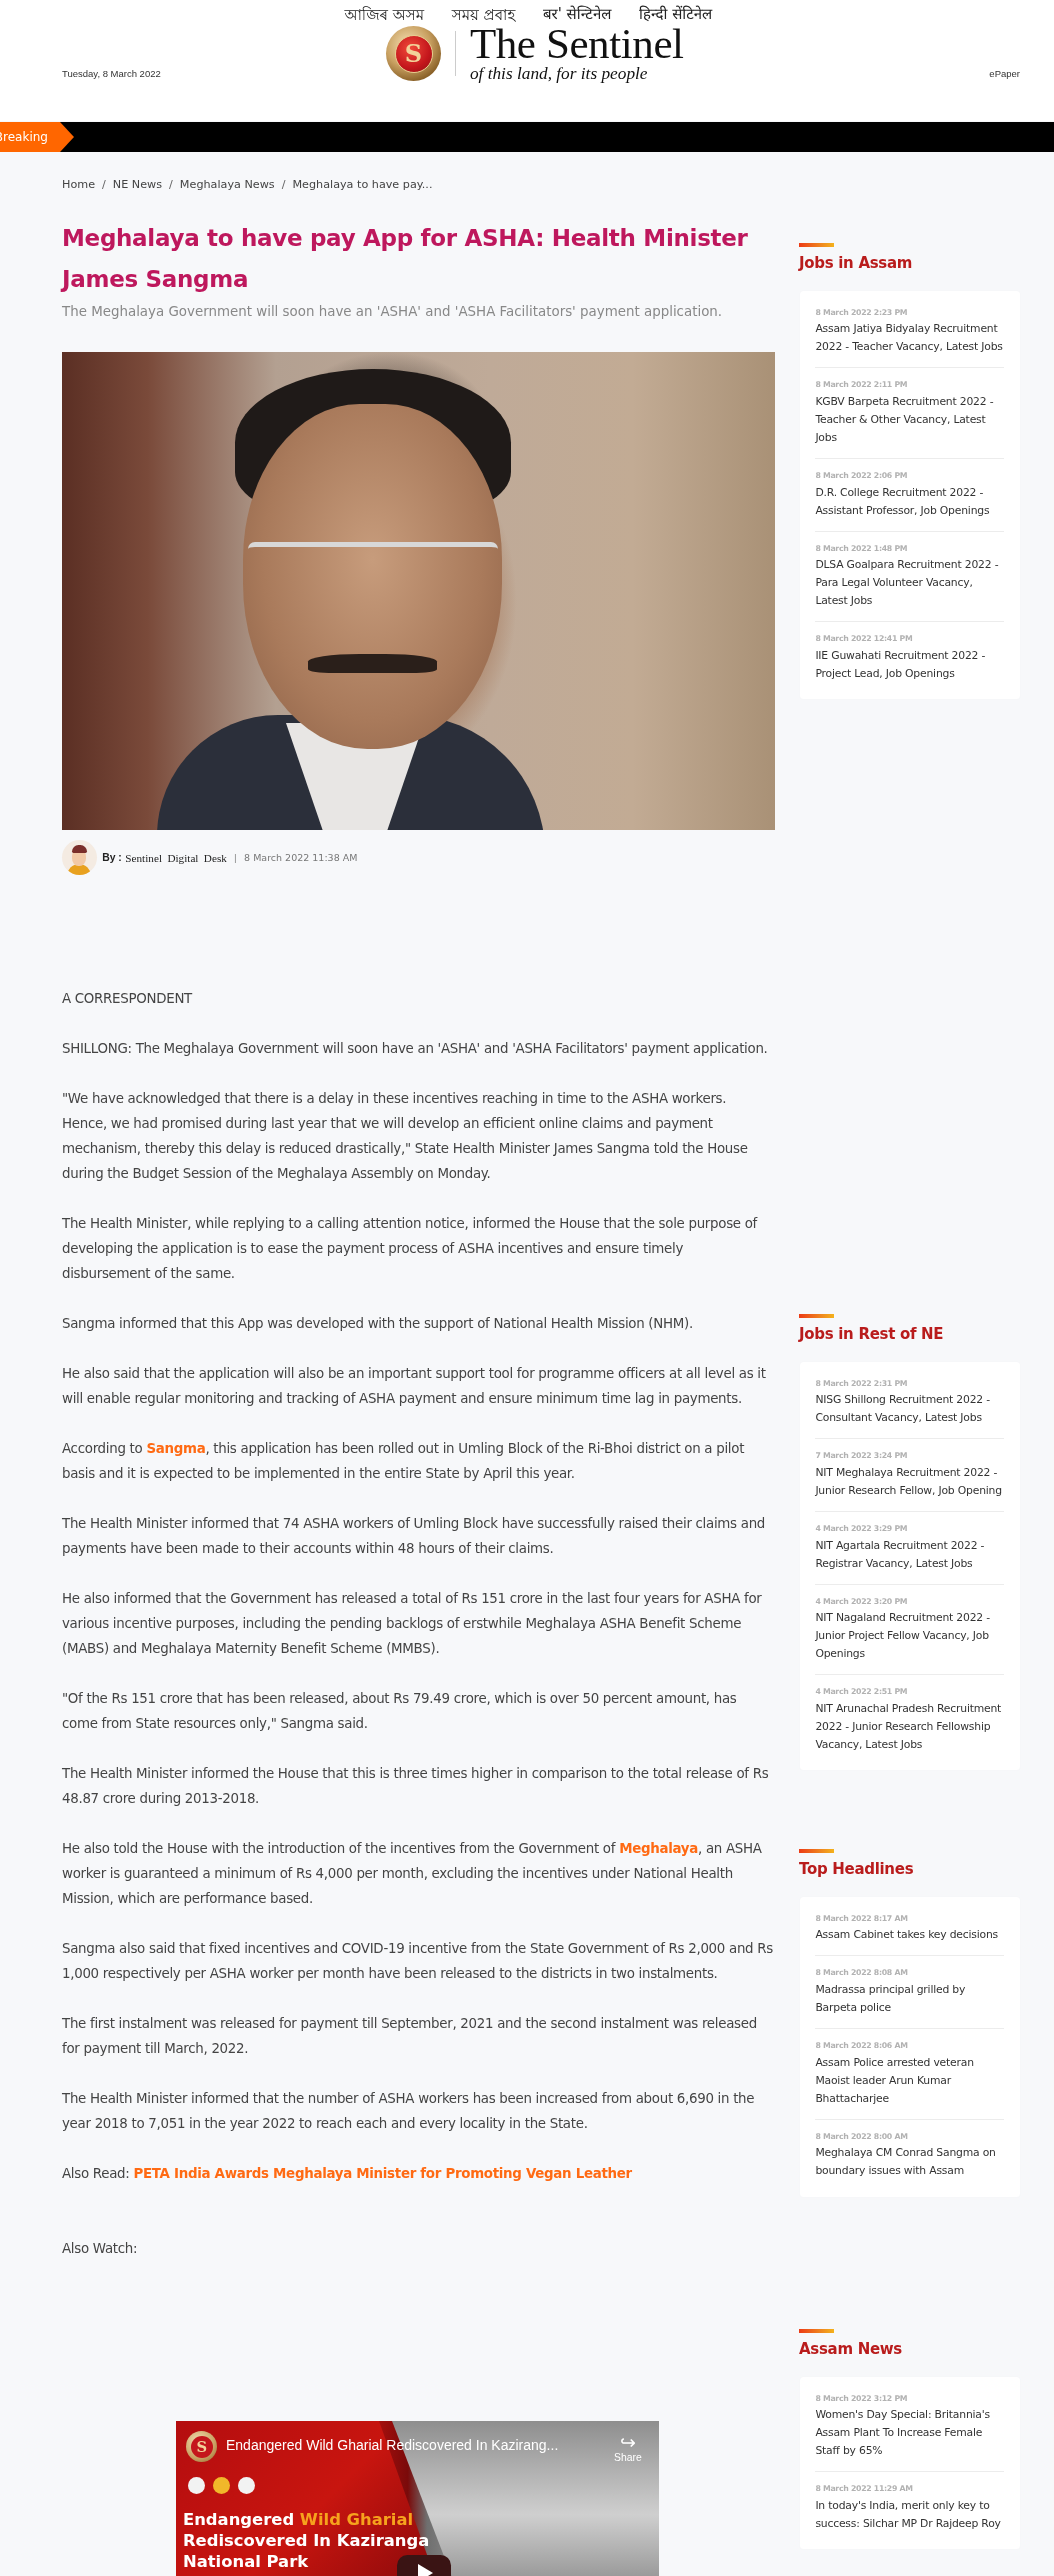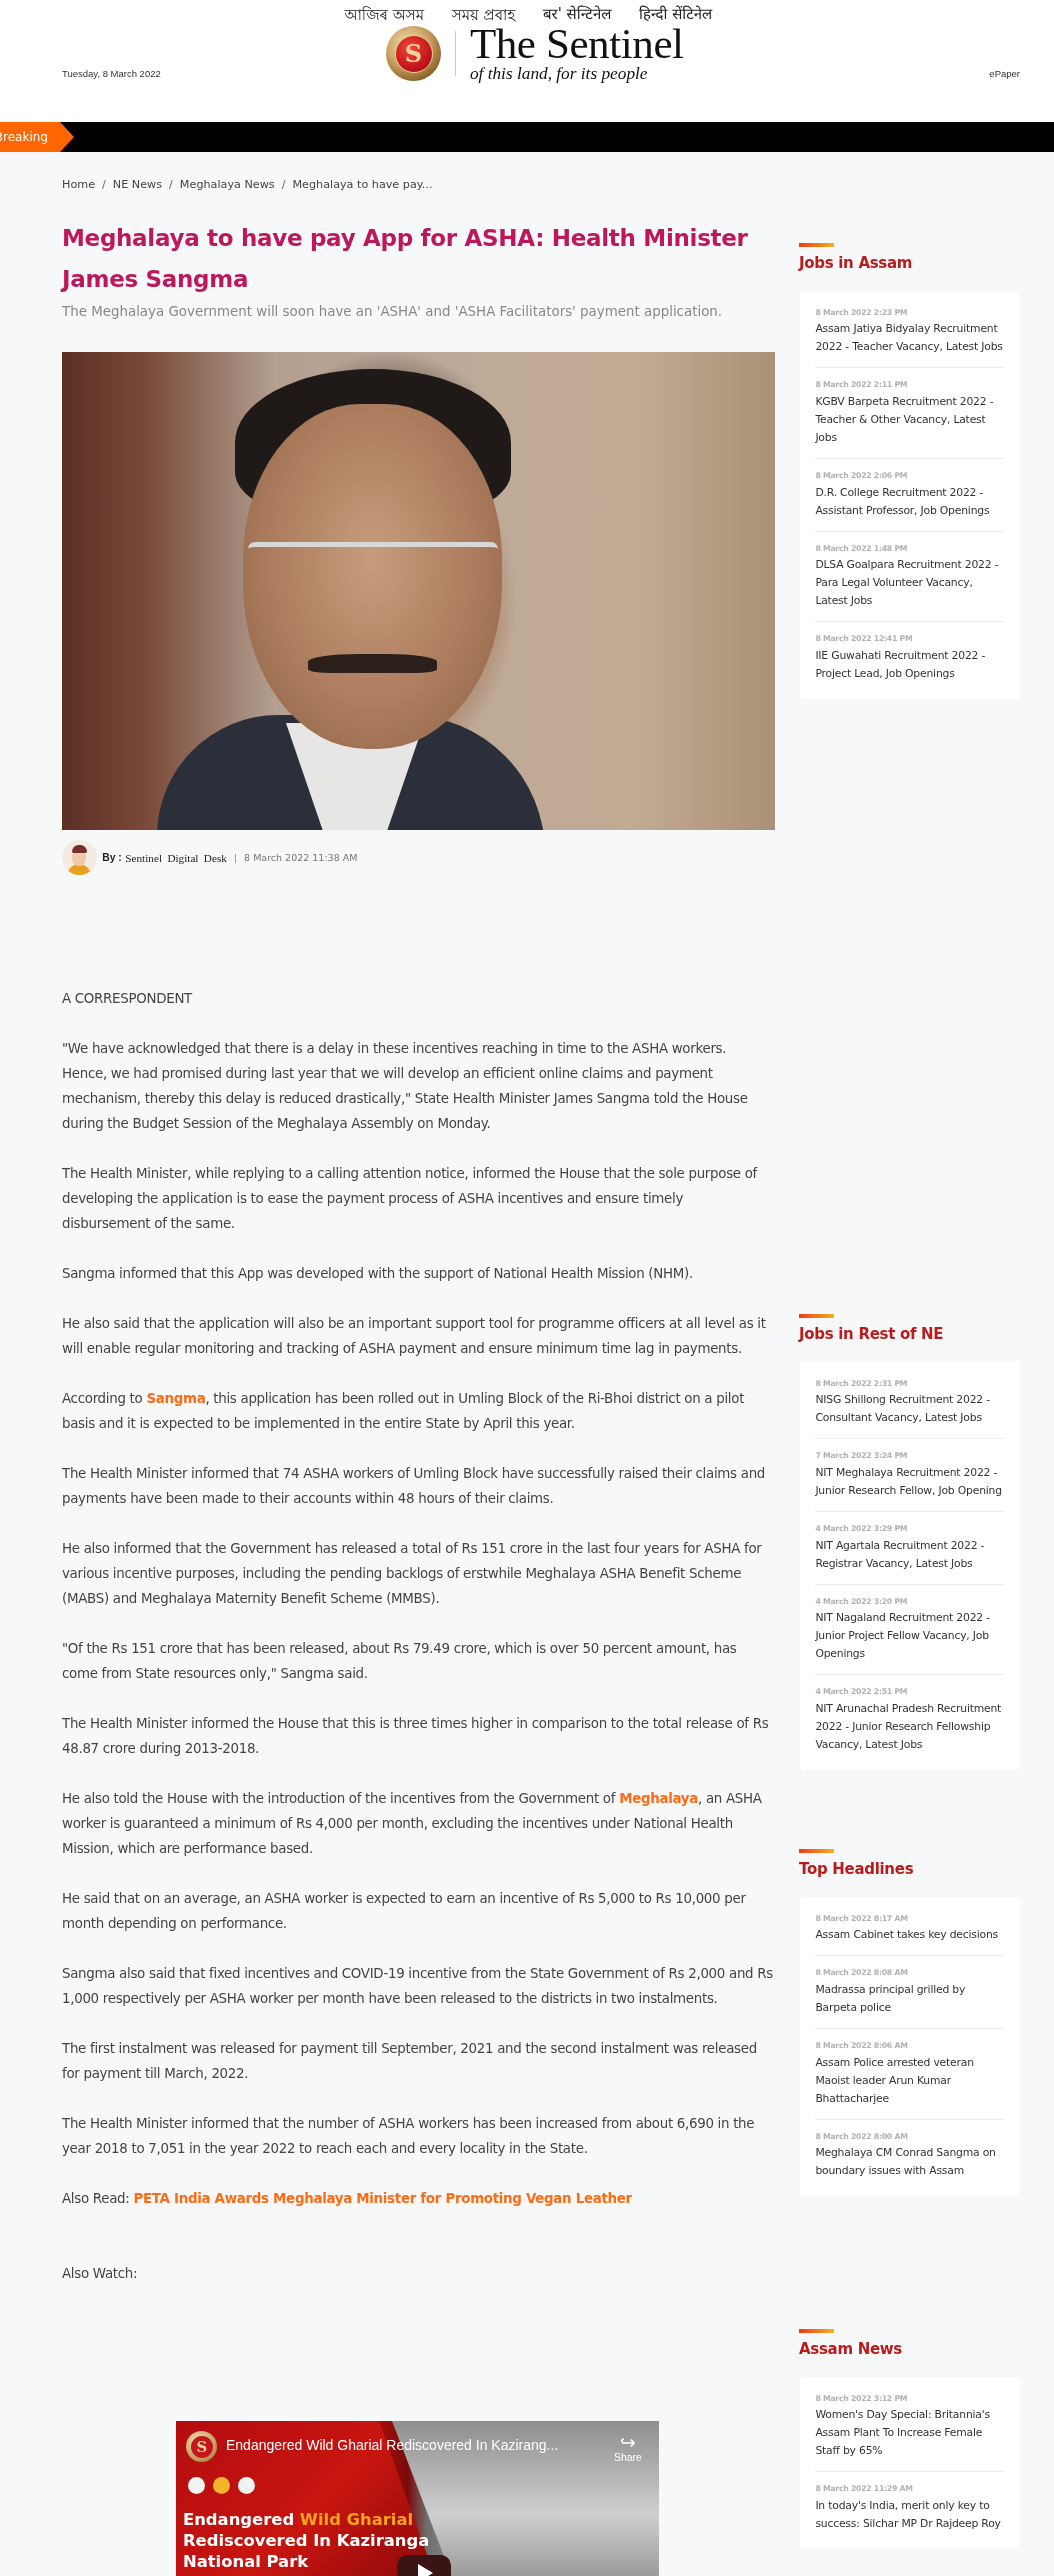--- a/index.html
+++ b/index.html
@@ -287,31 +287,31 @@
         <div class="av-hair"></div>
     </div>
     <span class="by-label">By :</span>
     <a href="#" class="by-author">Sentinel Digital Desk</a>
     <span class="by-sep">|</span>
     <span class="by-date">8 March 2022 11:38 AM</span>
   </div>
 
   <div class="article-body">
     <p>A CORRESPONDENT</p>
+    <p>SHILLONG: The Meghalaya Government will soon have an 'ASHA' and 'ASHA Facilitators' payment application.</p>
     <p>"We have acknowledged that there is a delay in these incentives reaching in time to the ASHA workers. Hence, we had promised during last year that we will develop an efficient online claims and payment mechanism, thereby this delay is reduced drastically," State Health Minister James Sangma told the House during the Budget Session of the Meghalaya Assembly on Monday.</p>
     <p>The Health Minister, while replying to a calling attention notice, informed the House that the sole purpose of developing the application is to ease the payment process of ASHA incentives and ensure timely disbursement of the same.</p>
     <p>Sangma informed that this App was developed with the support of National Health Mission (NHM).</p>
     <p>He also said that the application will also be an important support tool for programme officers at all level as it will enable regular monitoring and tracking of ASHA payment and ensure minimum time lag in payments.</p>
     <p><span>According to </span><a href="#" class="link">Sangma</a><span>, this application has been rolled out in Umling Block of the Ri-Bhoi district on a pilot basis and it is expected to be implemented in the entire State by April this year.</span></p>
     <p>The Health Minister informed that 74 ASHA workers of Umling Block have successfully raised their claims and payments have been made to their accounts within 48 hours of their claims.</p>
     <p>He also informed that the Government has released a total of Rs 151 crore in the last four years for ASHA for various incentive purposes, including the pending backlogs of erstwhile Meghalaya ASHA Benefit Scheme (MABS) and Meghalaya Maternity Benefit Scheme (MMBS).</p>
     <p>"Of the Rs 151 crore that has been released, about Rs 79.49 crore, which is over 50 percent amount, has come from State resources only," Sangma said.</p>
     <p>The Health Minister informed the House that this is three times higher in comparison to the total release of Rs 48.87 crore during 2013-2018.</p>
     <p><span>He also told the House with the introduction of the incentives from the Government of </span><a href="#" class="link">Meghalaya</a><span>, an ASHA worker is guaranteed a minimum of Rs 4,000 per month, excluding the incentives under National Health Mission, which are performance based.</span></p>
-    <p>He said that on an average, an ASHA worker is expected to earn an incentive of Rs 5,000 to Rs 10,000 per month depending on performance.</p>
     <p>Sangma also said that fixed incentives and COVID-19 incentive from the State Government of Rs 2,000 and Rs 1,000 respectively per ASHA worker per month have been released to the districts in two instalments.</p>
     <p>The first instalment was released for payment till September, 2021 and the second instalment was released for payment till March, 2022.</p>
     <p>The Health Minister informed that the number of ASHA workers has been increased from about 6,690 in the year 2018 to 7,051 in the year 2022 to reach each and every locality in the State.</p>
     <p><span>Also Read: </span><a href="#" class="link">PETA India Awards Meghalaya Minister for Promoting Vegan Leather</a></p>
     <p class="also-watch">Also Watch:</p>
   </div>
 </main>
 
 <div class="video-embed" style="left:176px;top:2421px;">
   <div class="grey-panel"></div>

